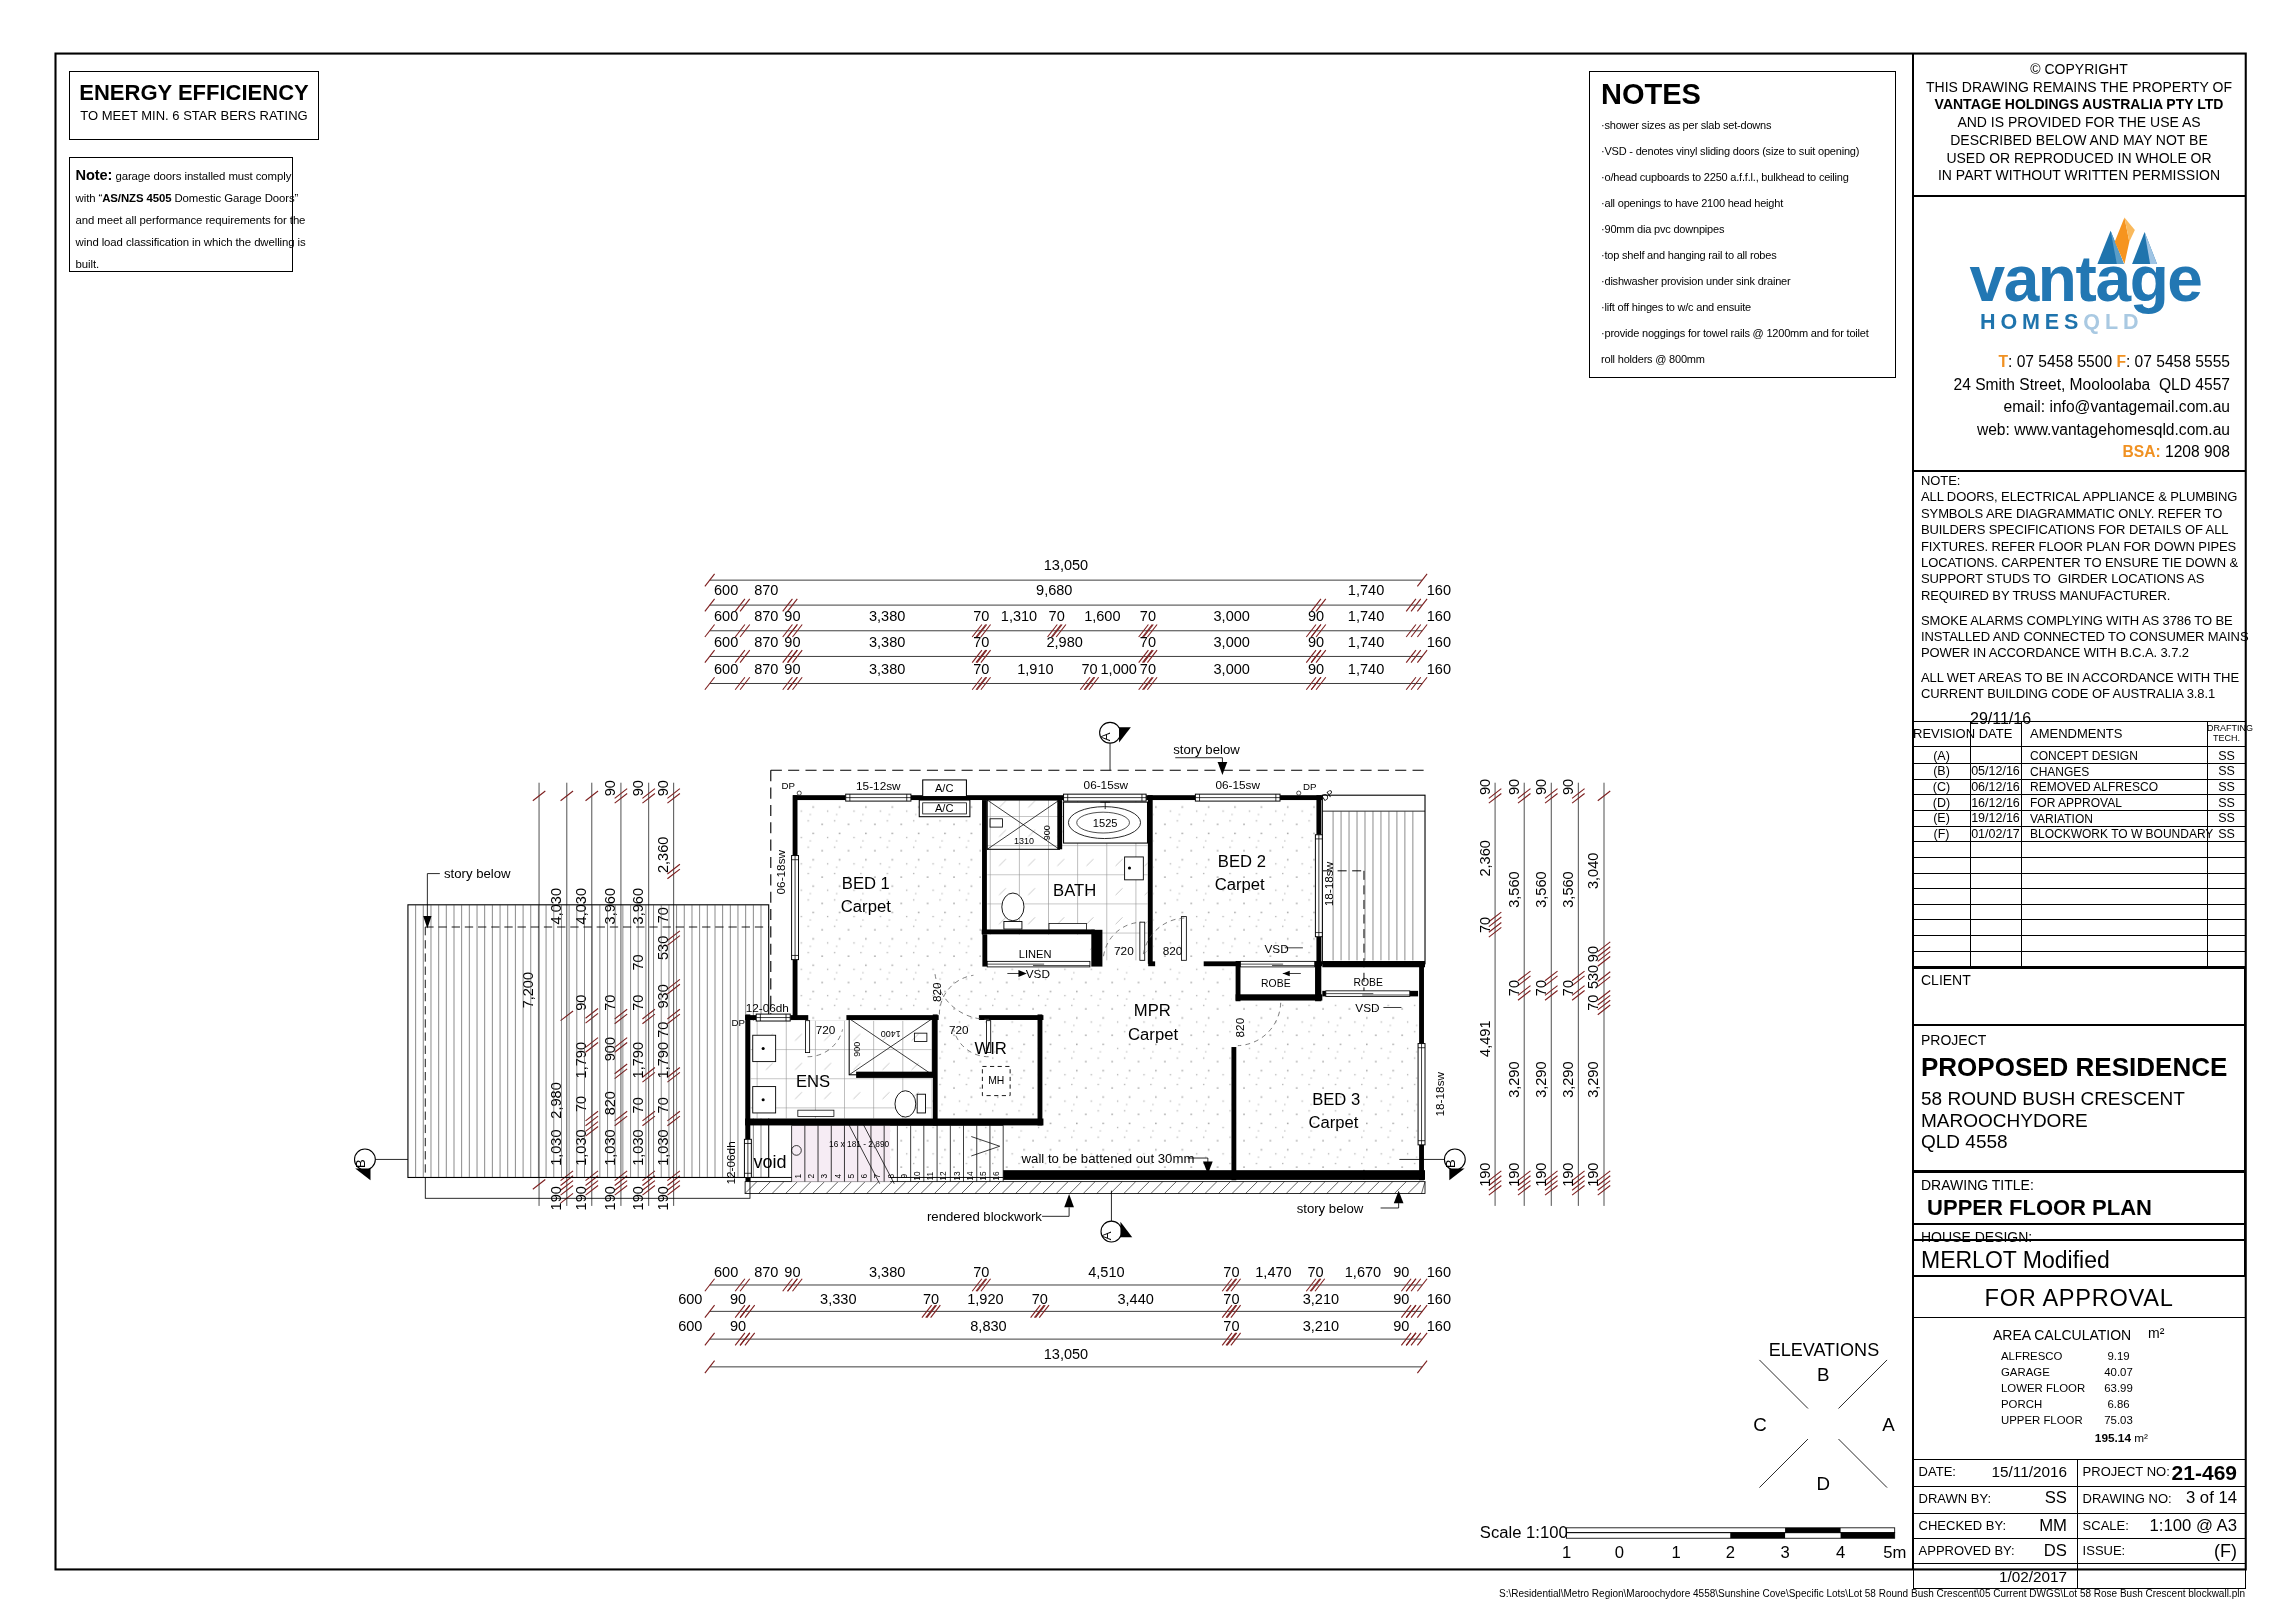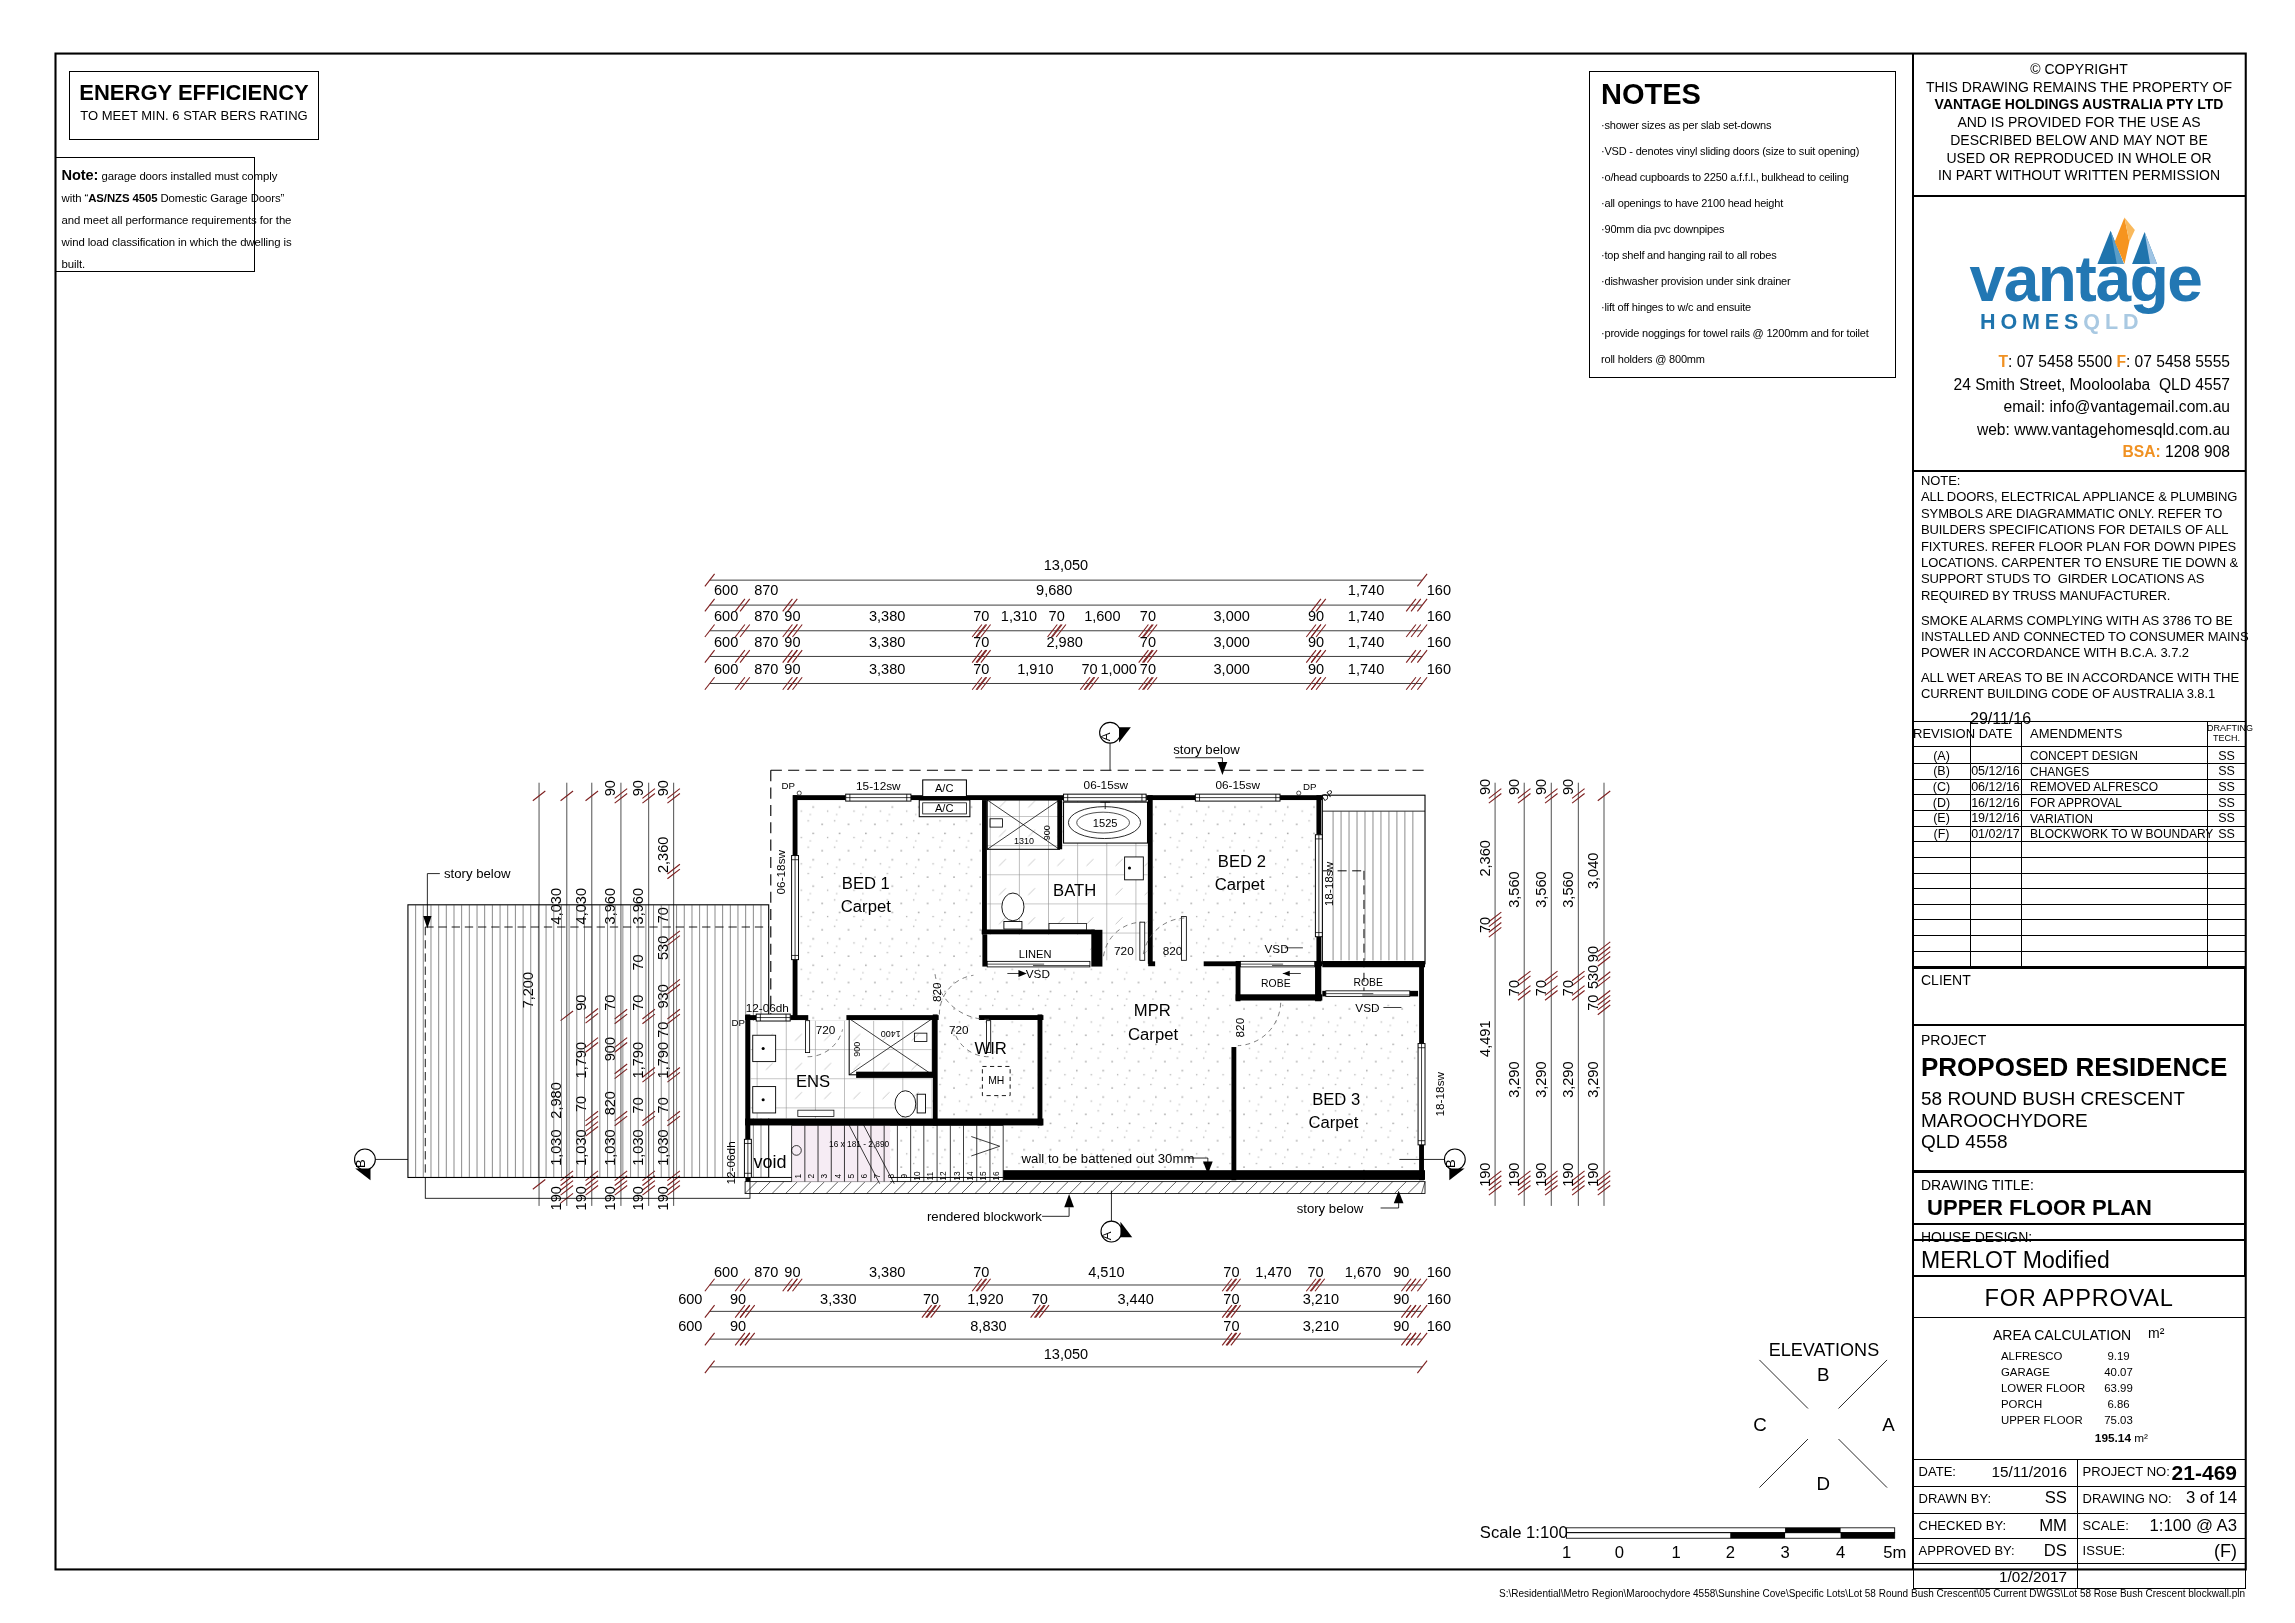--- a/index.html
+++ b/index.html
@@ -848,21 +848,21 @@
 <text x="2573.0" y="2246.0" font-size="24" text-anchor="middle" font-weight="normal" fill="#000">3</text>
 <text x="2653.0" y="2246.0" font-size="24" text-anchor="middle" font-weight="normal" fill="#000">4</text>
 <text x="2731.0" y="2246.0" font-size="24" text-anchor="middle" font-weight="normal" fill="#000">5m</text>
 </svg>
 
 <div class="bx" style="left:69px;top:71px;width:250px;height:69px;text-align:center;white-space:nowrap">
   <div style="font-size:22px;font-weight:bold;margin-top:8.3px">ENERGY EFFICIENCY</div>
   <div style="font-size:13px;margin-top:2.1px">TO MEET MIN. 6 STAR BERS RATING</div>
 </div>
 
-<div class="bx" style="left:55px;top:157px;width:200px;height:115px;padding:5.6px 5.6px;font-size:11.4px;letter-spacing:-0.1px;line-height:22px;white-space:nowrap">
+<div class="bx" style="left:69px;top:157px;width:224px;height:115px;padding:5.6px 5.6px;font-size:11.4px;letter-spacing:-0.1px;line-height:22px;white-space:nowrap">
   <span style="font-weight:bold;font-size:14.6px">Note:</span> garage doors installed must comply<br>with “<b>AS/NZS 4505</b> Domestic Garage Doors”<br>and meet all performance requirements for the<br>wind load classification in which the dwelling is<br>built.
 </div>
 
 <div class="bx" style="left:1589px;top:71px;width:307px;height:307px;padding:5.6px 11px">
   <div style="font-size:29px;font-weight:bold;margin-bottom:1.4px">NOTES</div>
   <div style="font-size:11px;letter-spacing:-0.2px;line-height:26px;white-space:nowrap">
   ·shower sizes as per slab set-downs<br>
   ·VSD - denotes vinyl sliding doors (size to suit opening)<br>
   ·o/head cupboards to 2250 a.f.f.l., bulkhead to ceiling<br>
   ·all openings to have 2100 head height<br>

